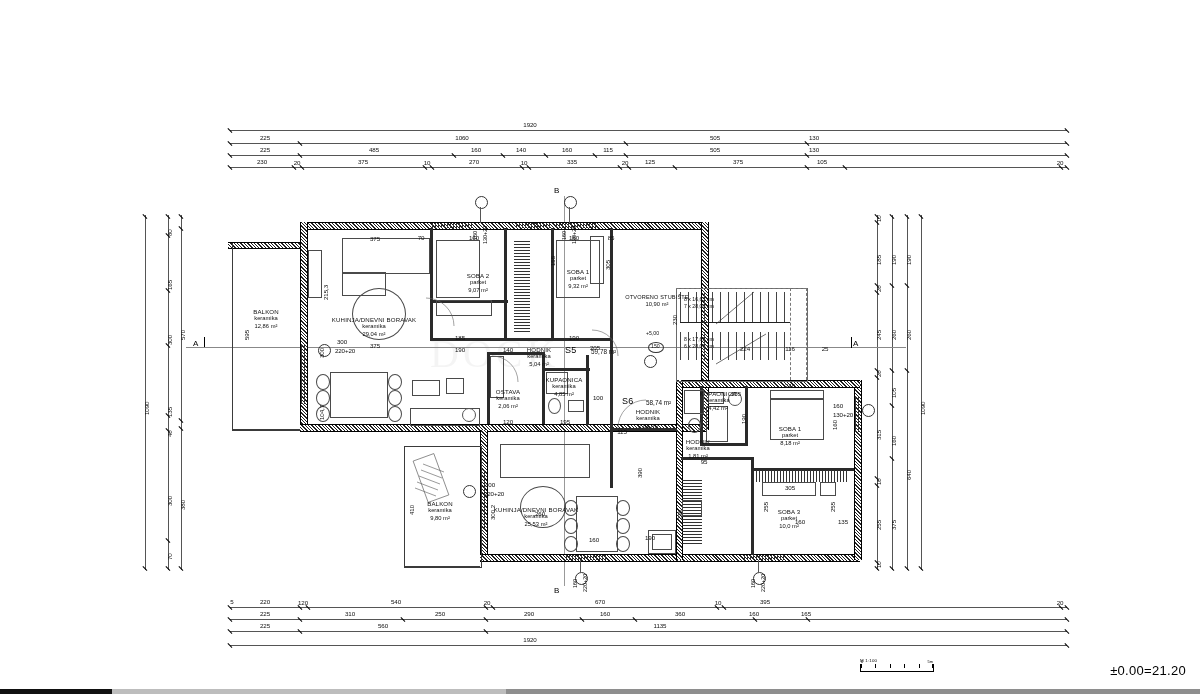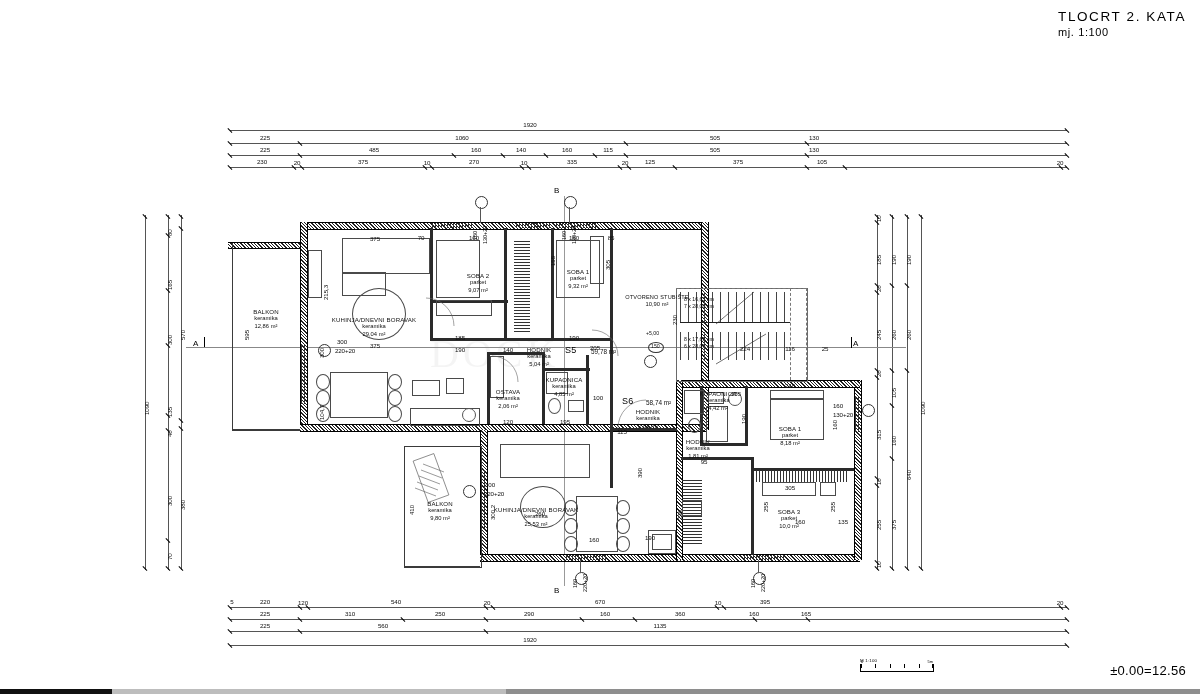--- a/index.html
+++ b/index.html
@@ -80,26 +80,22 @@
           transform-origin:0 0;transform:rotate(-90deg);}
   .botsep{position:absolute;left:0;bottom:0;height:5px;background:#bdbdbd;width:1200px;}
   .botsep i{position:absolute;left:0;top:0;height:5px;background:#111;}
   .botsep b{position:absolute;left:506px;top:0;height:5px;background:#8e8e8e;width:694px;}
 </style>
 </head>
 <body>
 
 <div id="sheet">
 
-  <div id="titleblock">
-    <div class="t1">TLOCRT 2. KATA</div>
-    <div class="t2">mj. 1:100</div>
-  </div>
-
-  <div id="elev">±0.00=12.56</div>
+
+  <div id="elev">±0.00=21.20</div>
 
   <div id="scalebar">
     <div class="cap">M 1:100</div>
     <div class="bar">
       <i style="left:0"></i>
         <i style="left:14.4px"></i>
         <i style="left:28.8px"></i>
       <i style="left:43.2px"></i>
         <i style="left:57.6px"></i>
         <i style="left:71.4px"></i>

